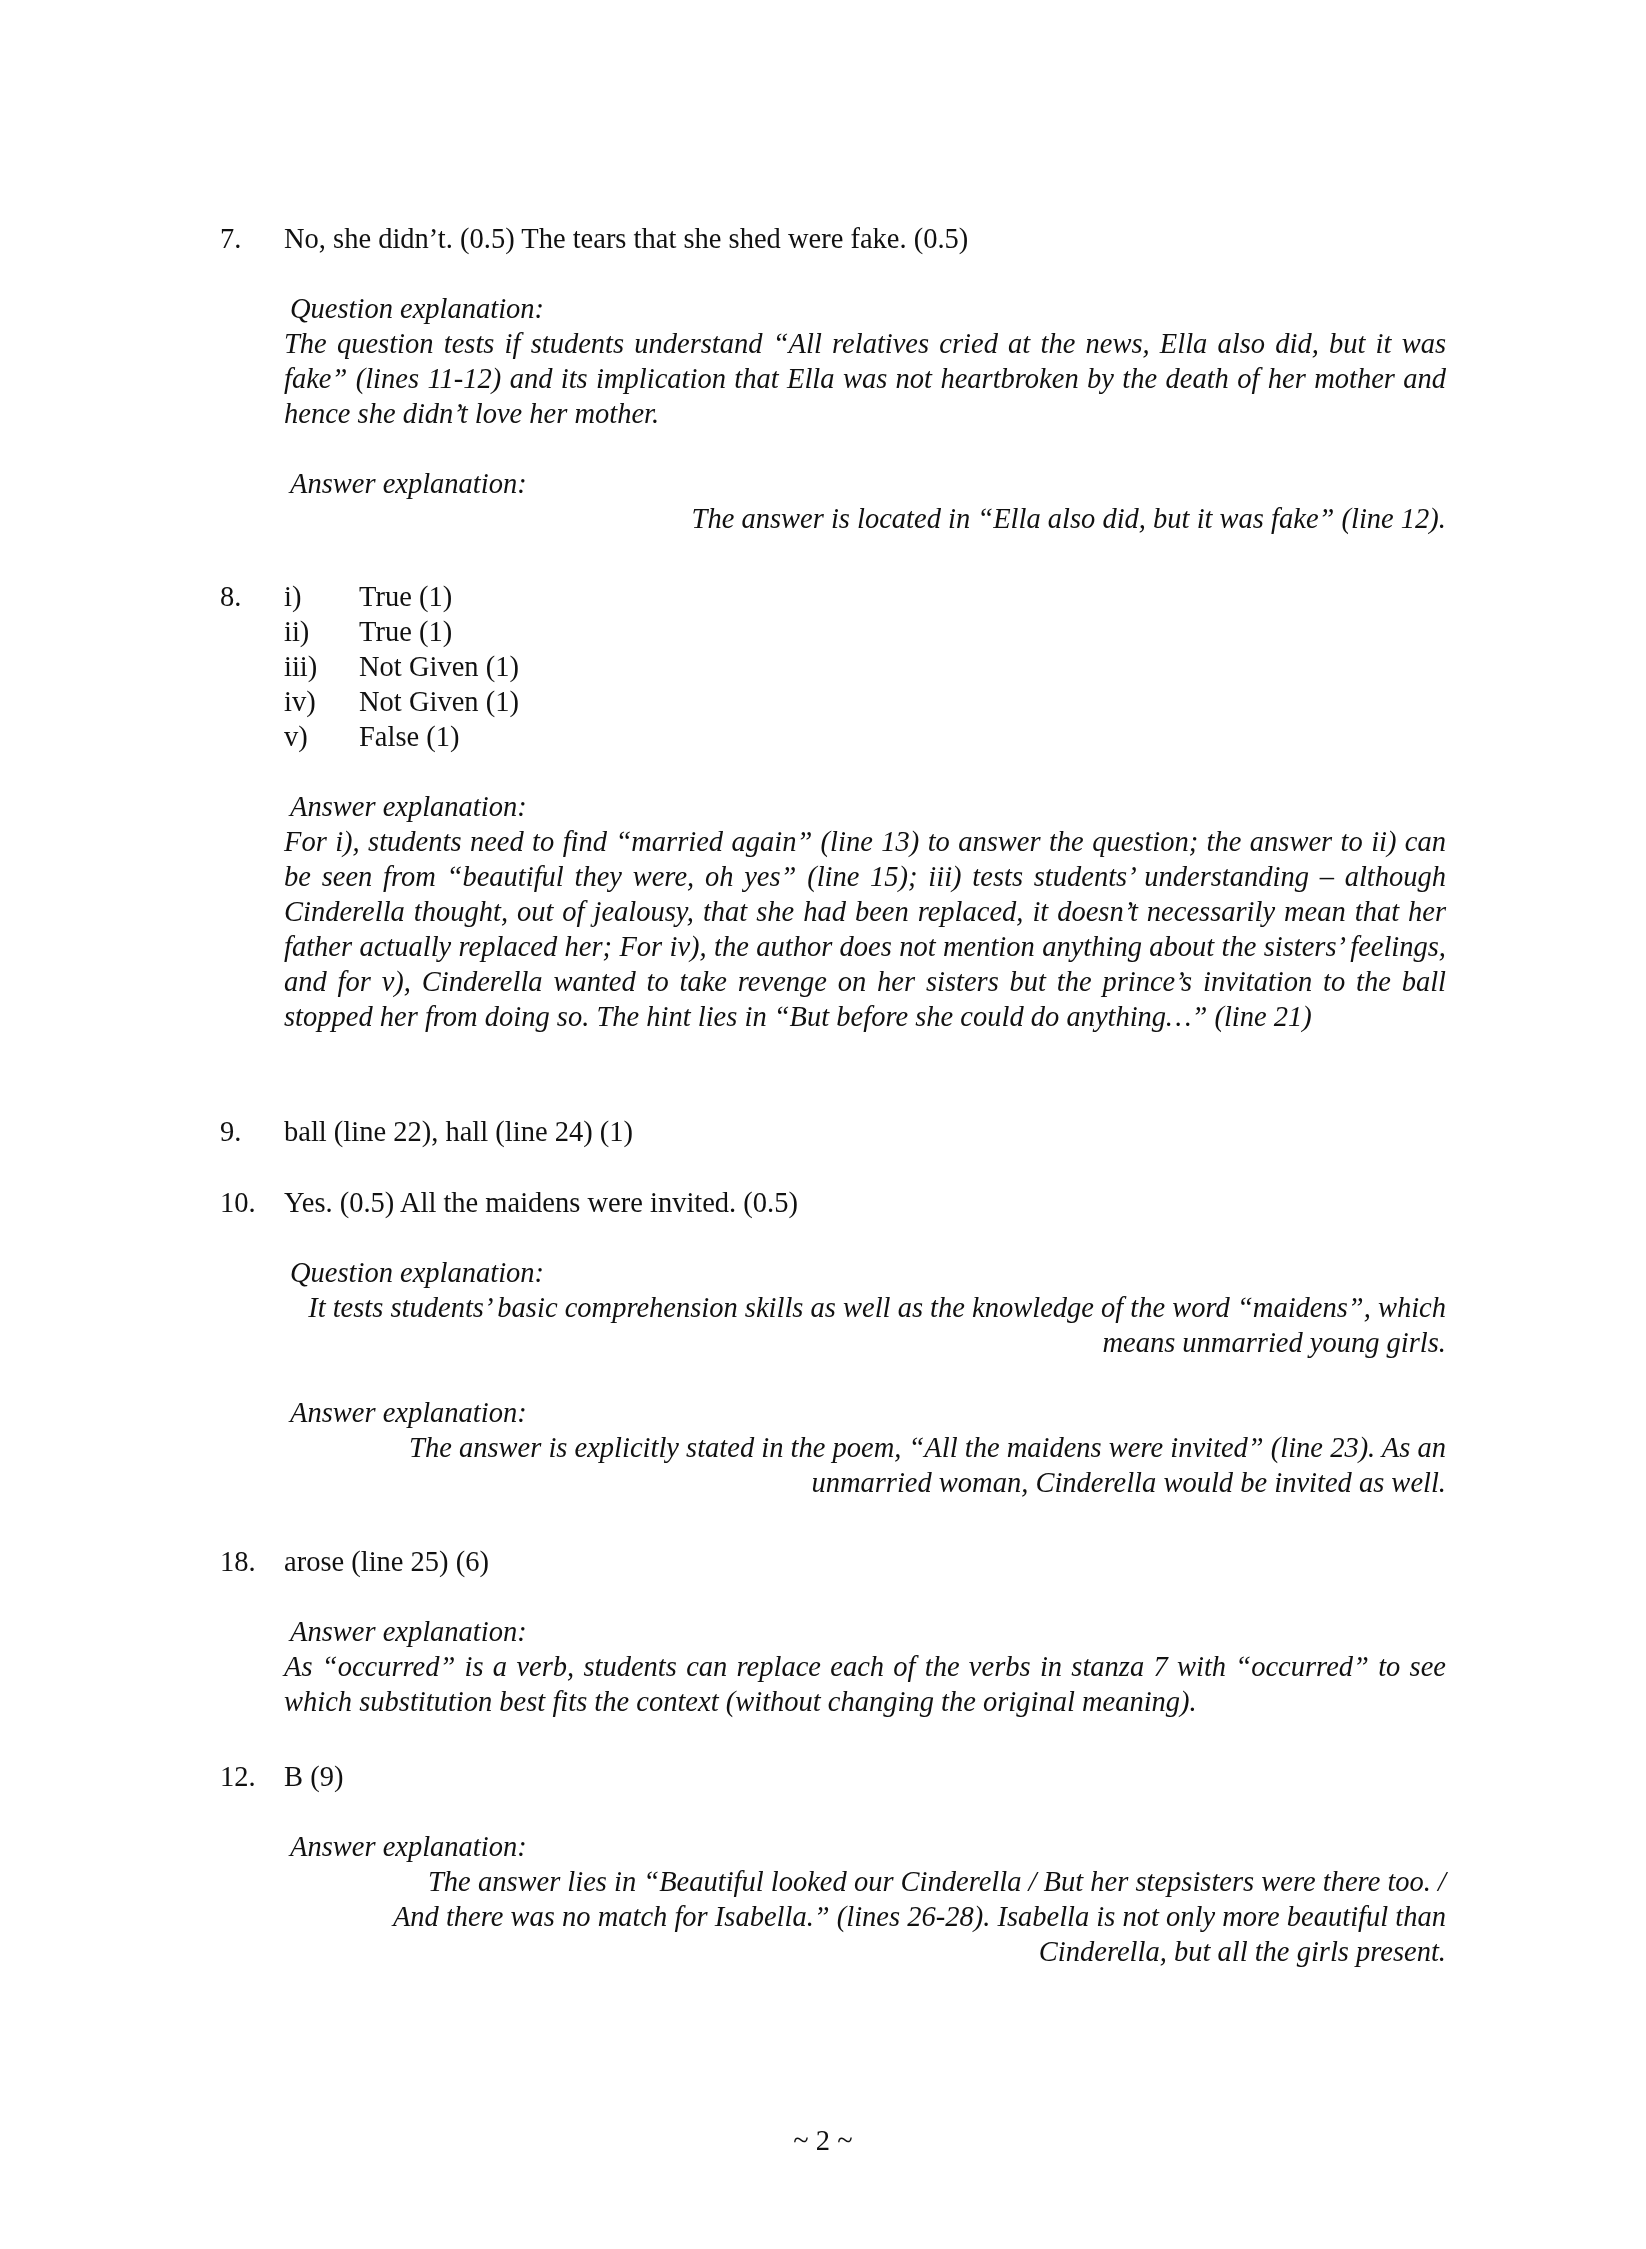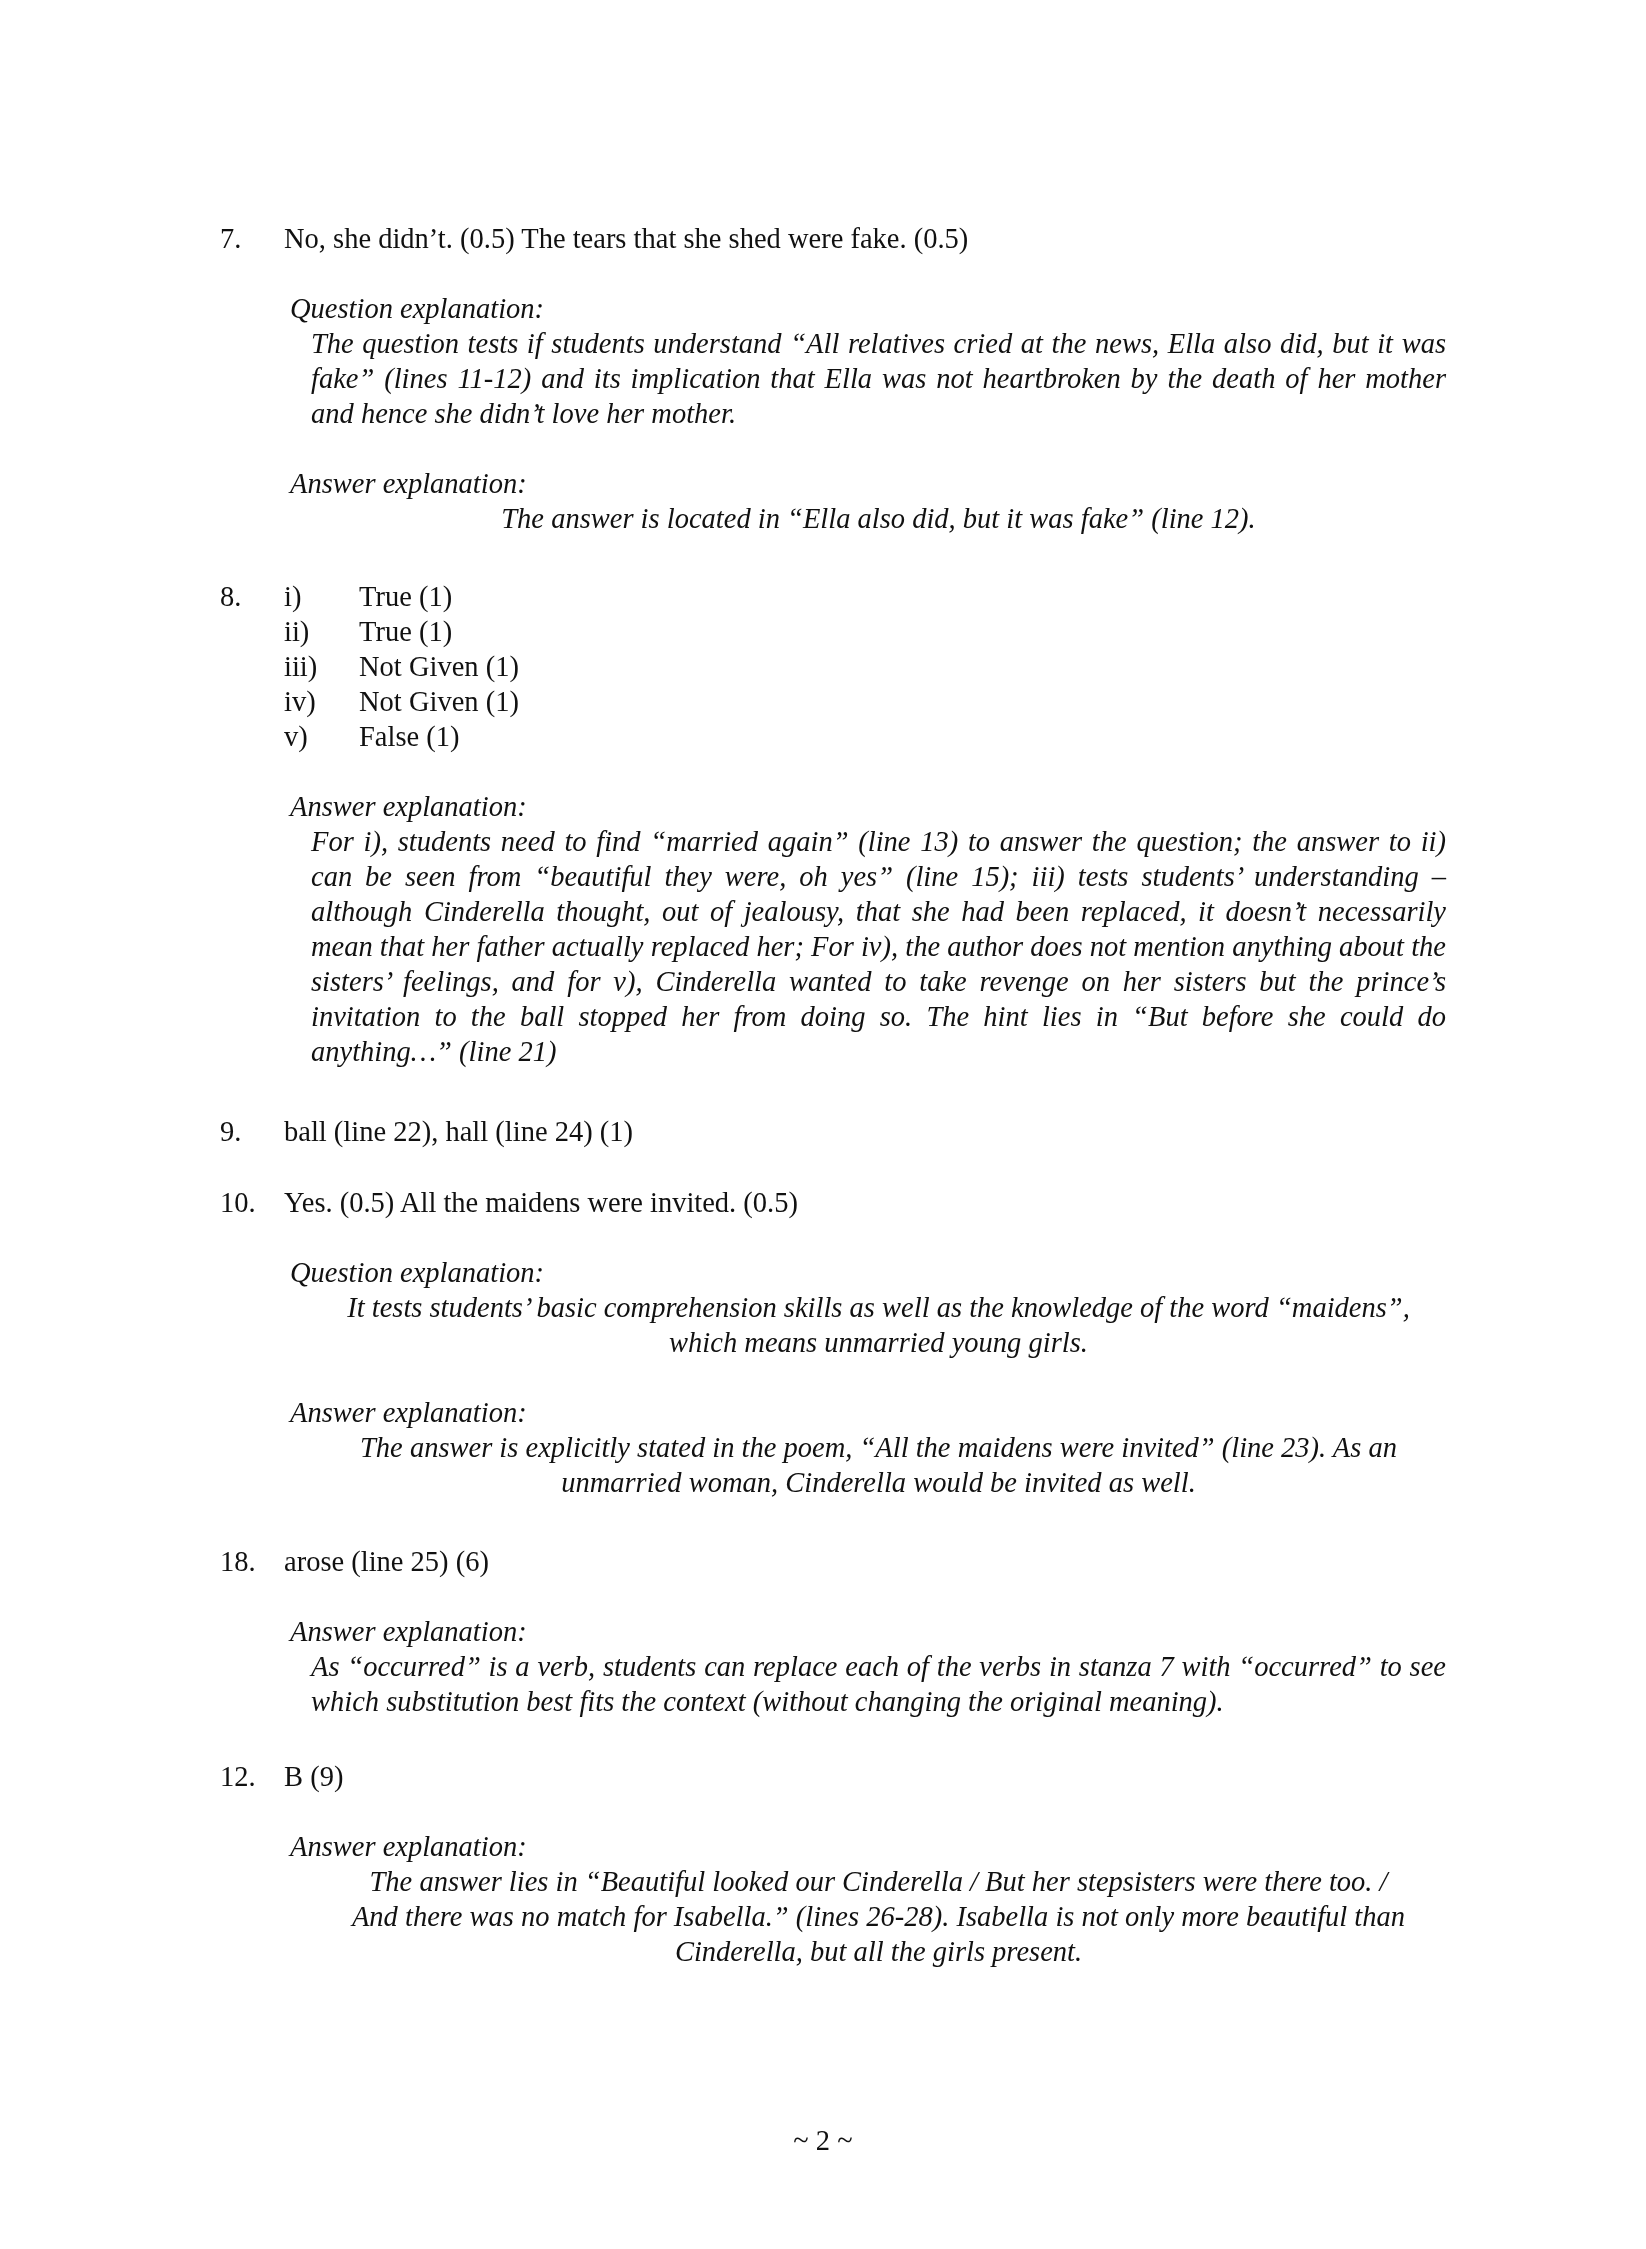--- a/index.html
+++ b/index.html
@@ -4,22 +4,22 @@
 <style>
   html, body { margin: 0; padding: 0; background: #ffffff; }
   body { width: 1646px; height: 2250px; position: relative; overflow: hidden;
          font-family: "Liberation Serif", "DejaVu Serif", serif; color: #111; }
   .page { position: absolute; left: 0; top: 0; width: 1646px; height: 2250px; }
   .item { position: absolute; left: 220px; width: 1244px; font-size: 28.5px; line-height: 35px; }
   .num { position: absolute; left: 0; top: 0; }
   .body { position: absolute; left: 64px; width: 1162px; }
   .ans { white-space: nowrap; }
   .label { font-style: italic; margin-left: 6px; }
-  .expl { font-style: italic; text-align: justify; margin-left: 27px; }
-  .expl.left { text-align: center; }
+  .expl { font-style: italic; text-align: justify; }
+  .expl.left { text-align: right; }
   .sub { display: block; height: 35px; }
   .sub .roman { display: inline-block; width: 75px; }
   .gap { height: 35px; }
   .footer { position: absolute; top: 2125px; left: 0; width: 1646px; text-align: center; font-size: 28.5px; }
 </style>
 </head>
 <body>
 
 <div class="page">
 

